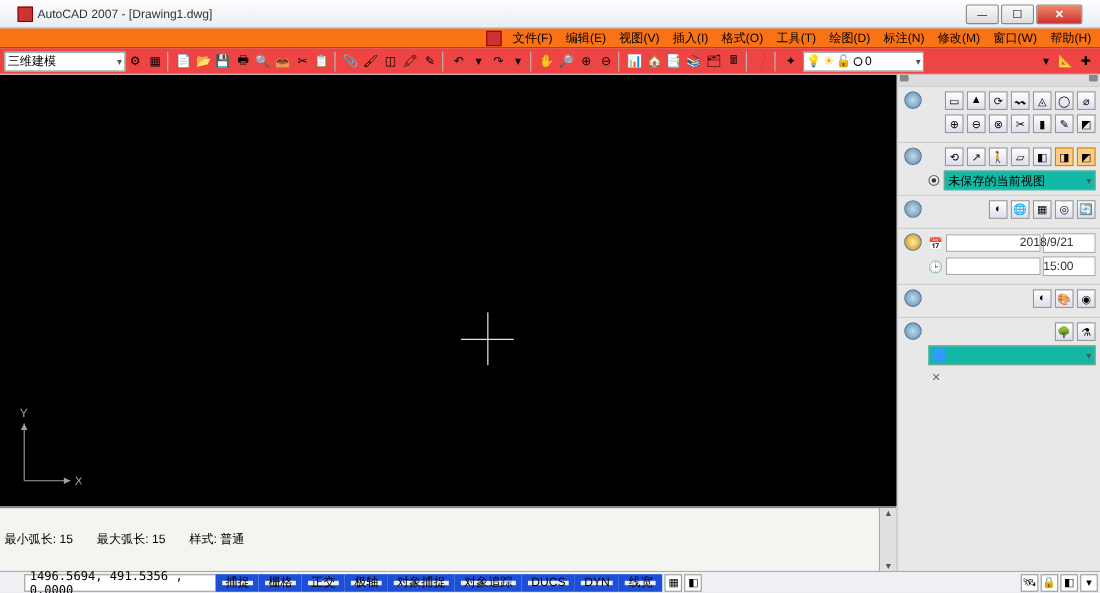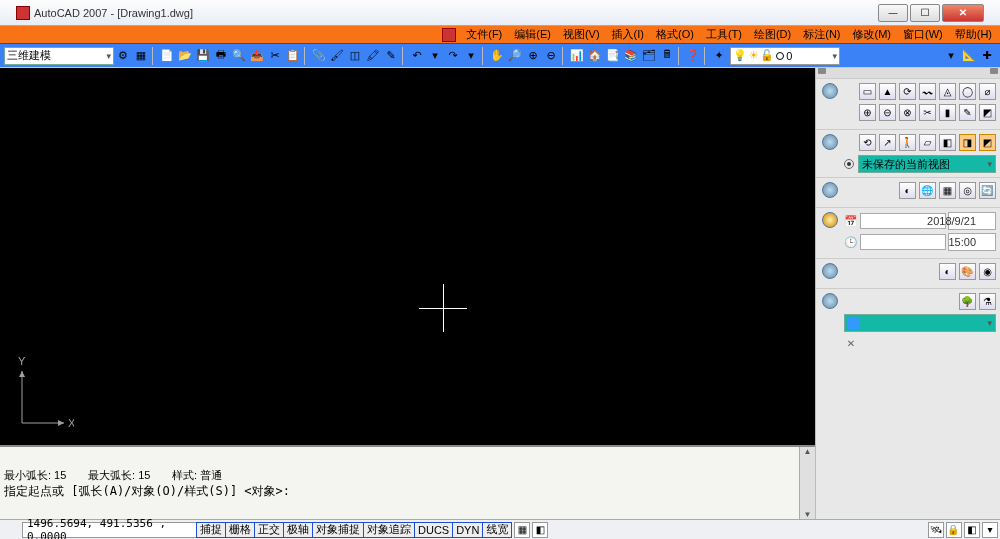--- a/index.html
+++ b/index.html
@@ -15,21 +15,21 @@
 .titlebar .wbtn.min::before { content: "—"; font-size: 9px; }
 .titlebar .wbtn.max::before { content: "☐"; font-size: 10px; }
 .titlebar .wbtn.close::before { content: "✕"; font-size: 10px; font-weight: bold; }
 
 
 .menubar { height: 18px; background: #f97316; display: flex; align-items: center; padding: 0 2px; border-bottom: 1px solid #b91c1c; justify-content: flex-end; }
 .menubar .micon { width: 14px; height: 14px; background: #c33; margin-right: 4px; border: 1px solid #900; }
 .menubar .mitem { padding: 1px 6px; cursor: pointer; color: #000; }
 
 
-.toolbar { height: 24px; background: #3b82f6; display: flex; align-items: center; padding: 0 4px; border-bottom: 1px solid #ccc; gap: 0; }
+.toolbar { height: 24px; background: #ef4444; display: flex; align-items: center; padding: 0 4px; border-bottom: 1px solid #ccc; gap: 0; }
 .tselect { height: 18px; width: 110px; border: 1px solid #7a9; background: #fff; padding: 0 2px; display: flex; align-items: center; justify-content: space-between; }
 .tselect::after { content: "▾"; font-size: 9px; color: #555; }
 .tbtn { width: 18px; height: 18px; display: flex; align-items: center; justify-content: center; cursor: pointer; border: 1px solid transparent; }
 .tsep { width: 4px; height: 18px; border-left: 1px solid #bbb; margin: 0 2px; }
 
 
 .mainrow { flex: 1; display: flex; overflow: hidden; }
 .canvas-wrap { flex: 1; display: flex; flex-direction: column; background: #e8e8e8; }
 .canvas { flex: 1; background: #000; position: relative; margin-right: 0; }
 .crosshair { position: absolute; left: 443px; top: 240px; }
@@ -66,21 +66,21 @@
 
 .cmdarea { background: #f4f4f0; border-top: 2px solid #888; display: flex; }
 .cmdtext { flex: 1; padding: 20px 4px; }
 .cmdtext .line { font-family: SimSun, monospace; font-size: 12px; line-height: 16px; white-space: pre; }
 .cmdscroll { width: 16px; background: #e0e0e0; border-left: 1px solid #aaa; display: flex; flex-direction: column; justify-content: space-between; align-items: center; }
 .cmdscroll span { font-size: 8px; color: #555; }
 
 
 .statusbar { height: 20px; background: #eef0f3; border-top: 1px solid #aaa; display: flex; align-items: center; padding: 0 2px; gap: 0; }
 .statusbar .coord { border: 1px solid #999; background: #fff; padding: 0 4px; height: 16px; display: flex; align-items: center; font-family: monospace; font-size: 11px; width: 175px; margin-left: 20px; }
-.statusbar .sbtn { border: 1px solid #1d4ed8; background: #eee; padding: 0 3px; height: 16px; display: flex; align-items: center; cursor: pointer; font-size: 11px; margin-left: -1px; }
+.statusbar .sbtn { border: 6px solid #1d4ed8; background: #eee; padding: 0 3px; height: 16px; display: flex; align-items: center; cursor: pointer; font-size: 11px; margin-left: -1px; }
 .statusbar .sicon { width: 16px; height: 16px; border: 1px solid #999; background: #fff; margin-left: 2px; display: flex; align-items: center; justify-content: center; font-size: 10px; cursor: pointer; }
 .statusbar .spacer { flex: 1; }
 
 
 .layergrp { display: flex; align-items: center; gap: 2px; margin-left: 2px; }
 .ldr { width: 110px; height: 18px; border: 1px solid #999; background: #fff; display: flex; align-items: center; padding: 0 2px; gap: 2px; }
 .ldot { width: 8px; height: 8px; border-radius: 50%; }
 .ldr::after { content: "▾"; margin-left: auto; font-size: 9px; color: #555; }
 </style>
 </head>
@@ -182,21 +182,20 @@
           <polygon points="8,18 5,24 11,24"></polygon>
           <text x="54" y="74">X</text>
           <text x="4" y="12">Y</text>
         </svg>
       </div>
     </div>
 
     <div class="cmdarea">
       <div class="cmdtext">
         <div class="line"><span>最小弧长: 15</span>   <span>最大弧长: 15</span>   <span>样式: 普通</span></div>
-        <div class="line">指定起点或 [弧长(A)/对象(O)/样式(S)] &lt;对象&gt;:</div>
       </div>
       <div class="cmdscroll">
           <span>▲</span>
           <span>▼</span>
         </div>
     </div>
   </div>
 
   <div class="dash">
     <div class="dash-head">

